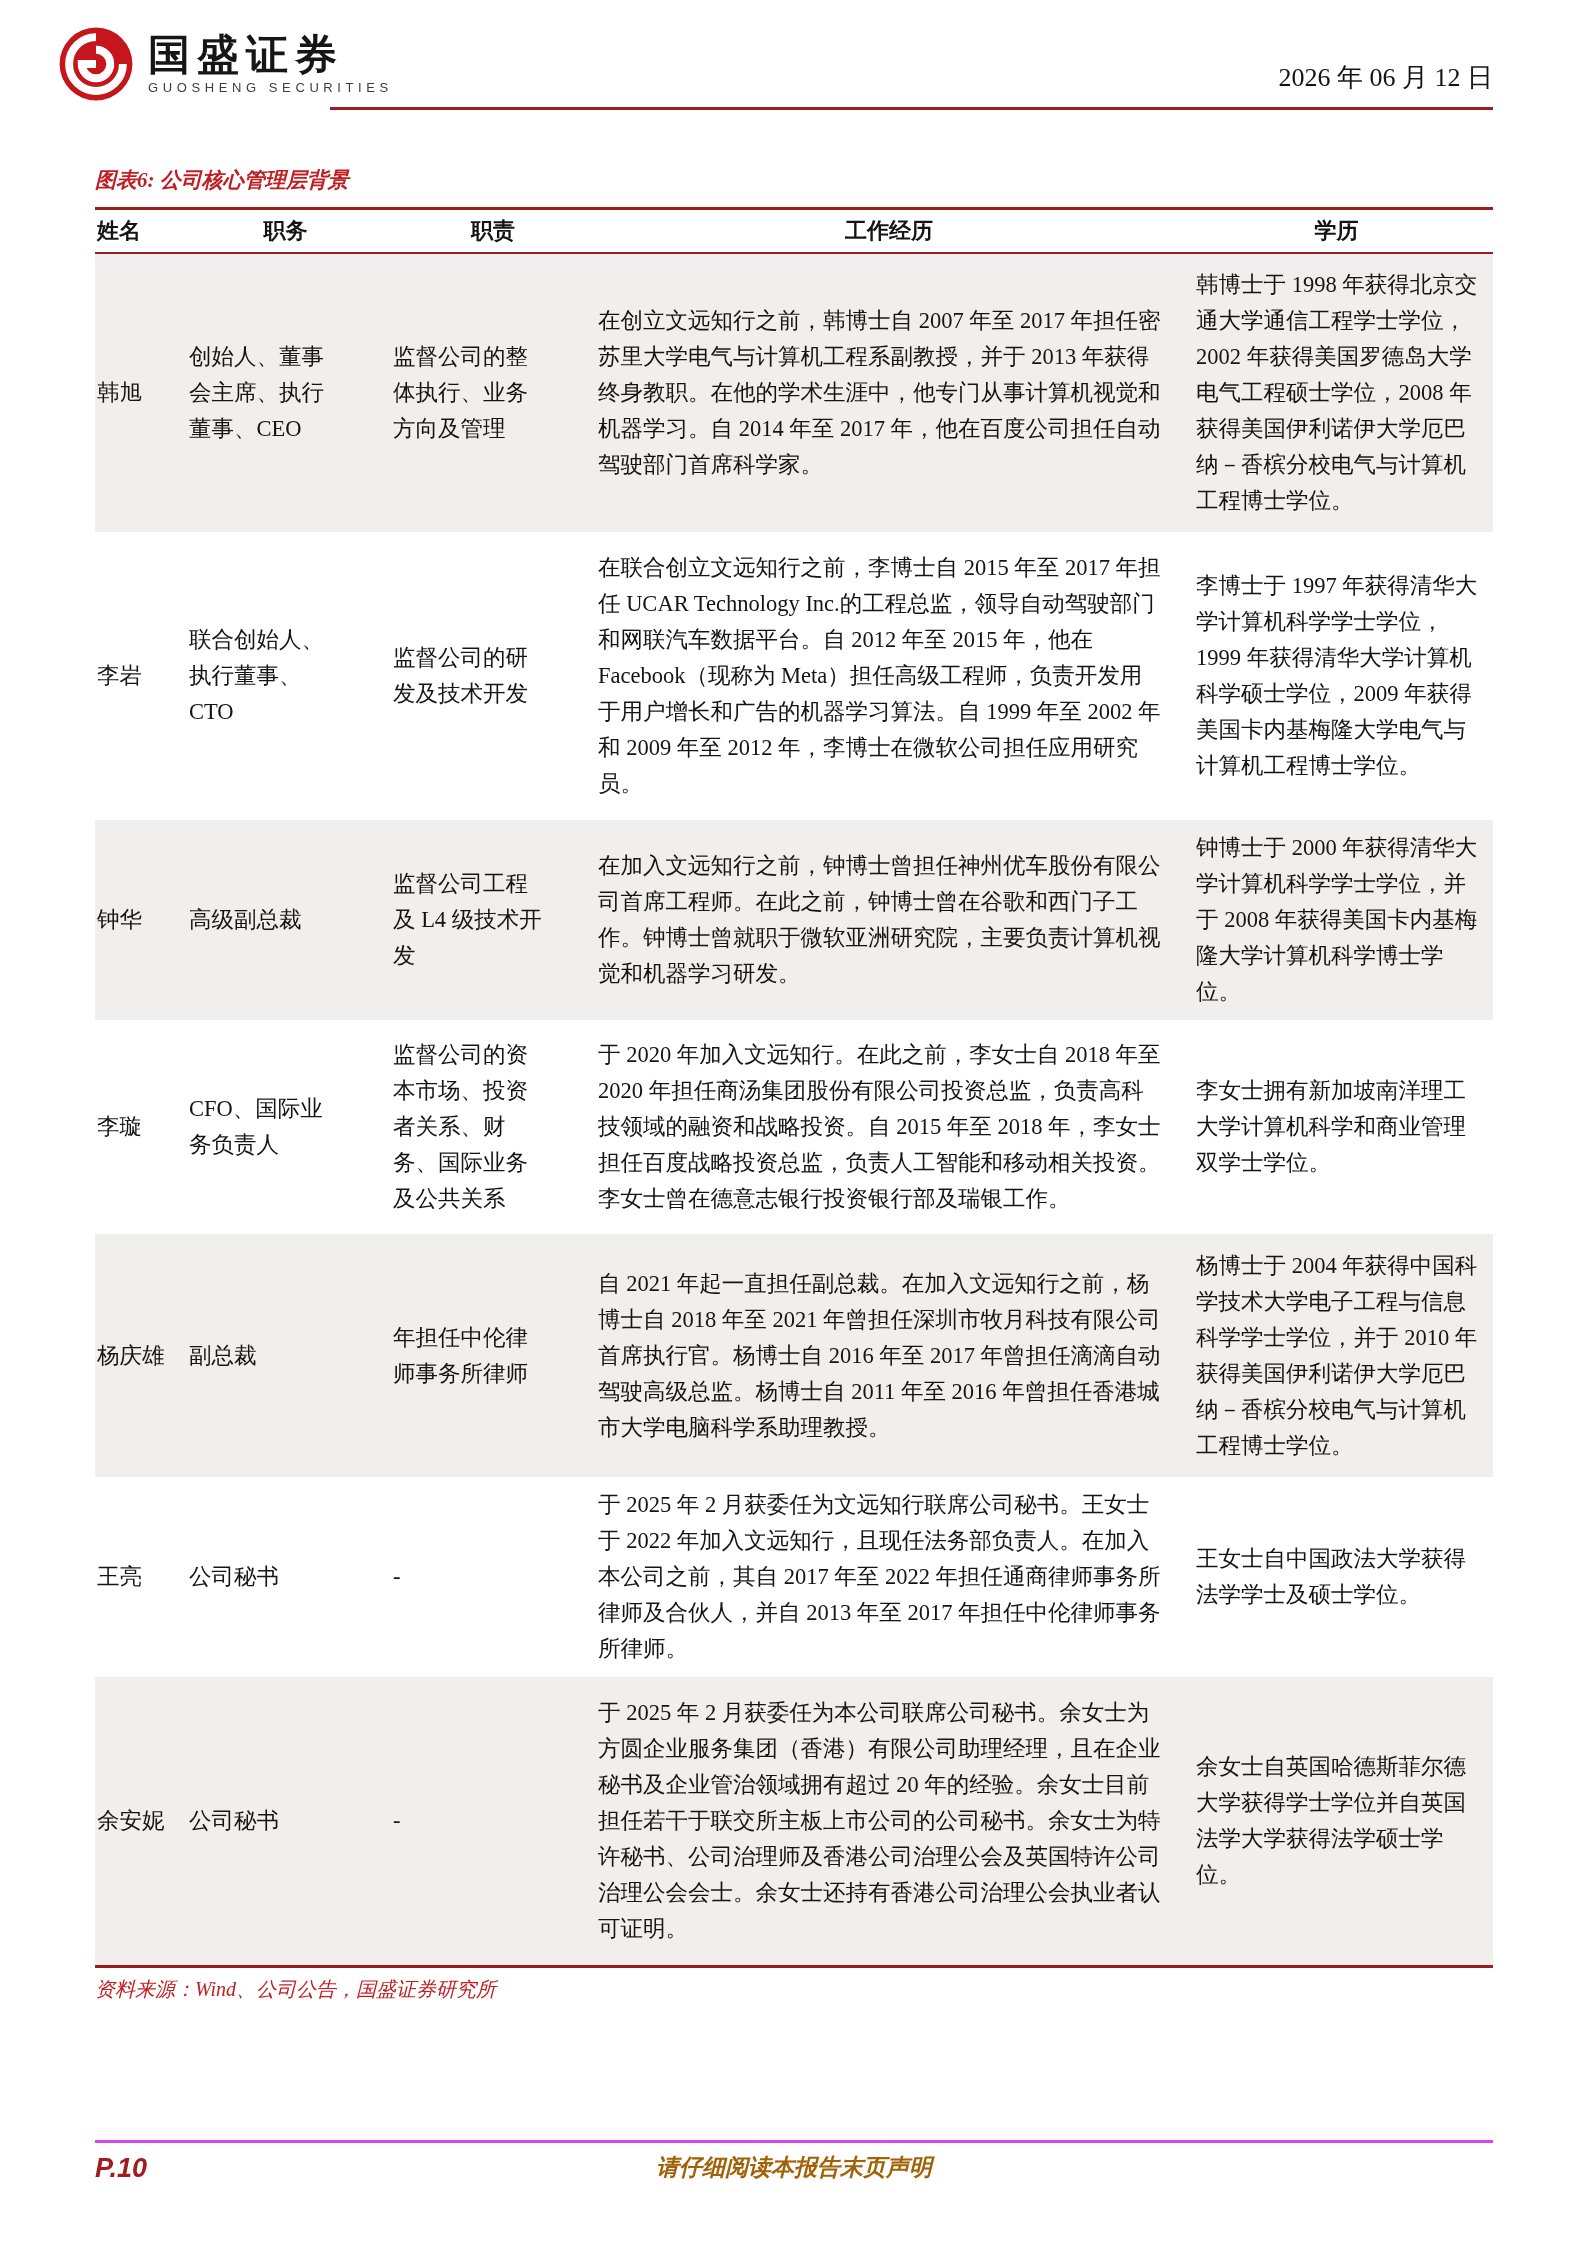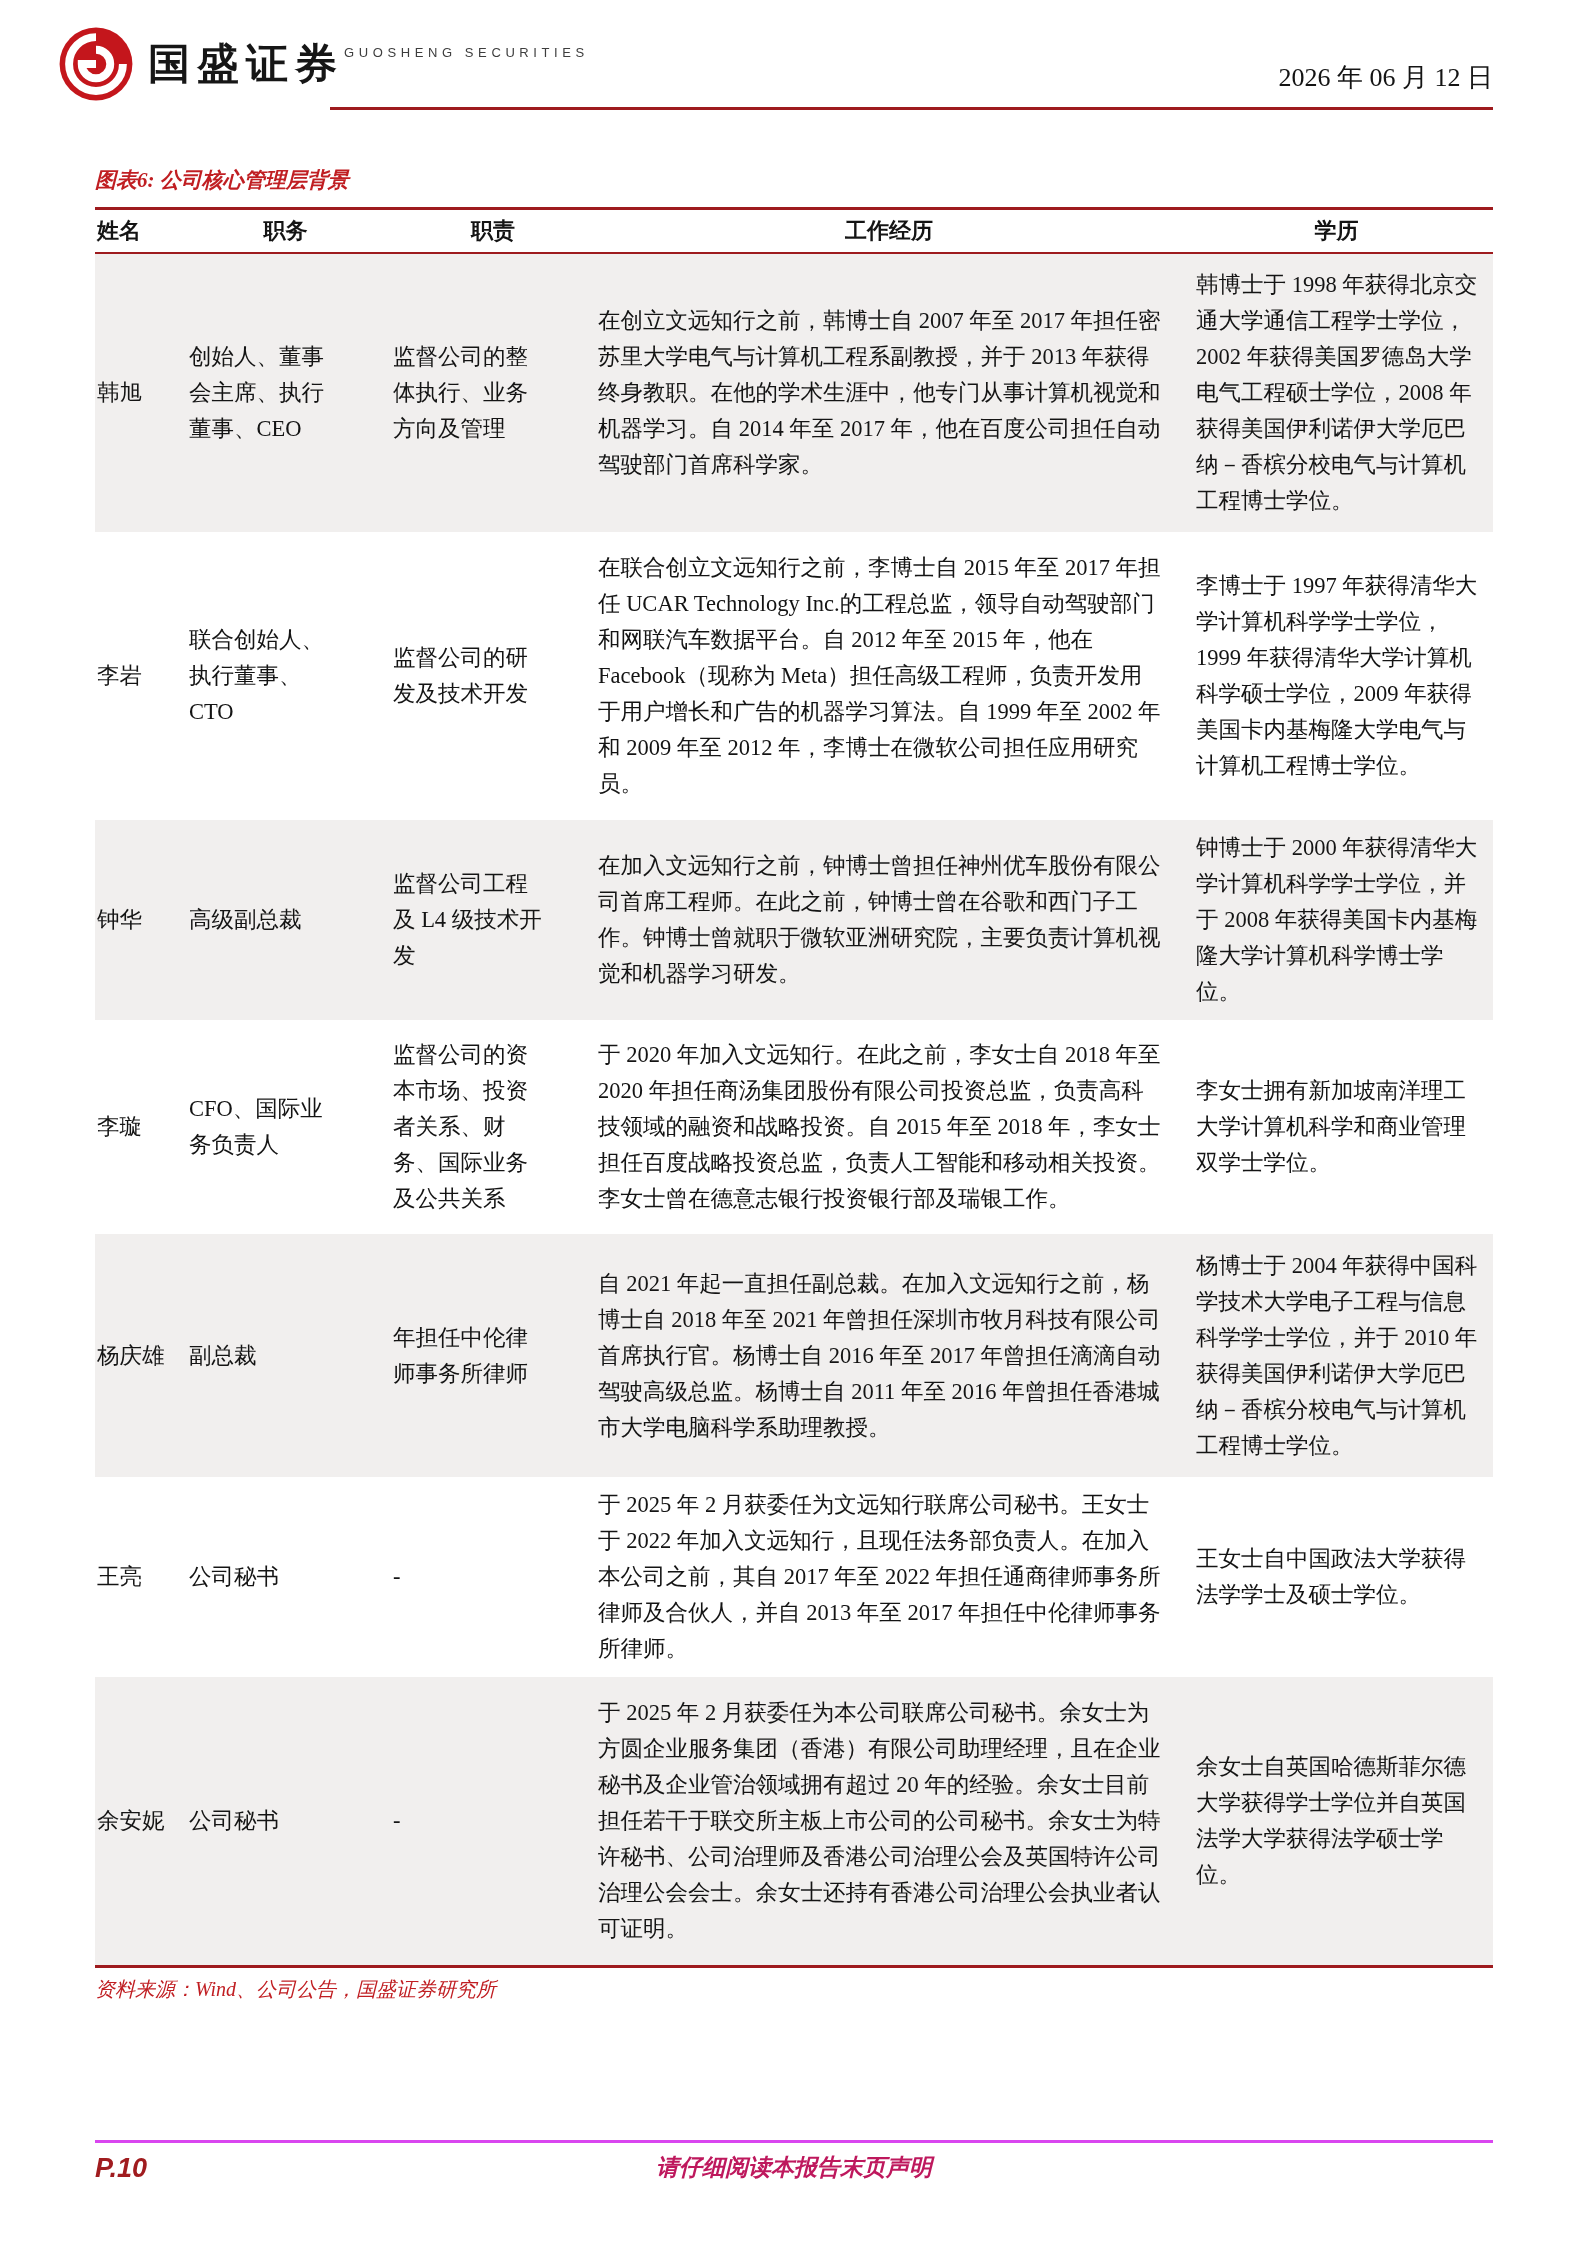--- a/index.html
+++ b/index.html
@@ -7,21 +7,21 @@
     width:1588px;height:2245px;position:relative;background:#ffffff;
     font-family:"Liberation Serif", serif;color:#111;
     -webkit-font-smoothing:antialiased;
   }
   .page{position:absolute;inset:0;overflow:hidden;}
 
   
   .pg-header{position:absolute;top:0;left:0;right:0;height:178px;}
   .brand{position:absolute;left:58px;top:26px;display:flex;align-items:center;gap:14px;}
   .brand-logo{width:76px;height:76px;flex:0 0 auto;}
-  .brand-txt{display:flex;flex-direction:row;}
+  .brand-txt{display:flex;flex-direction:column;}
   .brand-cn{font-family:"Liberation Sans",sans-serif;font-weight:900;font-size:42px;
     letter-spacing:7px;color:#161616;line-height:1.05;}
   .brand-en{font-family:"Liberation Sans",sans-serif;font-size:13px;letter-spacing:4.6px;
     color:#3d3d3d;margin-top:3px;}
   .pg-date{position:absolute;right:95px;top:60px;font-size:26px;color:#141414;}
   .hdr-rule{position:absolute;top:107px;left:330px;right:95px;height:3px;background:#9e1b1e;}
 
   
   .content{position:absolute;left:95px;right:95px;top:166px;}
   .fig-title{font-size:21px;font-style:italic;font-weight:600;color:#c01e22;
@@ -50,21 +50,21 @@
   .tbody .tr:nth-child(7){min-height:288px;}
 
   .source-note{margin-top:8px;font-size:20px;font-style:italic;color:#c01e22;}
 
   
   .pg-footer{position:absolute;left:95px;right:95px;top:2140px;
     border-top:3px solid #d946ef;padding-top:9px;}
   .pg-num{position:absolute;left:0;top:10px;font-weight:700;font-style:italic;
     font-size:27px;color:#a01c1f;font-family:"Liberation Sans",sans-serif;}
   .disclaimer{text-align:center;font-weight:700;font-style:italic;font-size:23px;
-    color:#be185d;font-family:Liberation Mono, monospace;}
+    color:#a16207;font-family:Liberation Mono, monospace;}
 </style>
 </head>
 <body>
 
 <div class="page">
 
   <div class="pg-header">
     <div class="brand">
       <svg class="brand-logo" viewBox="0 0 48 48" aria-hidden="true">
         <circle cx="24" cy="24" r="23" fill="#c4161c"></circle>

